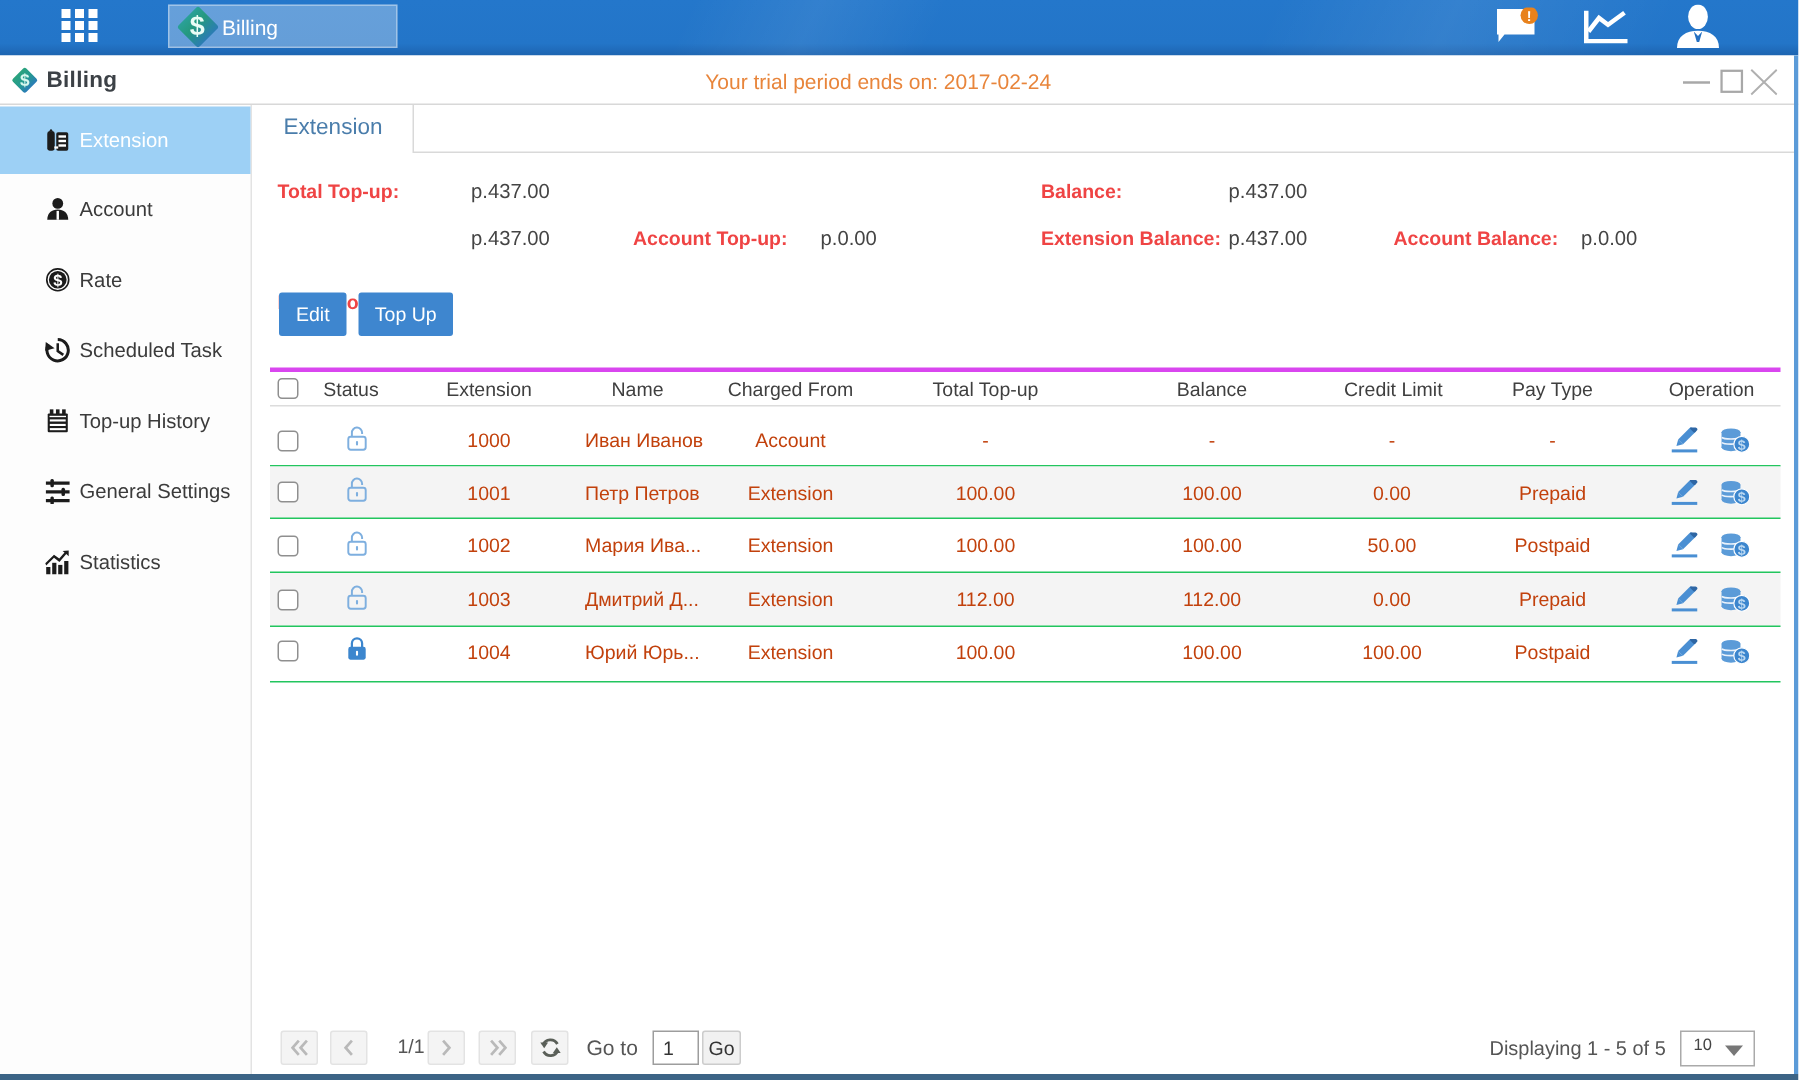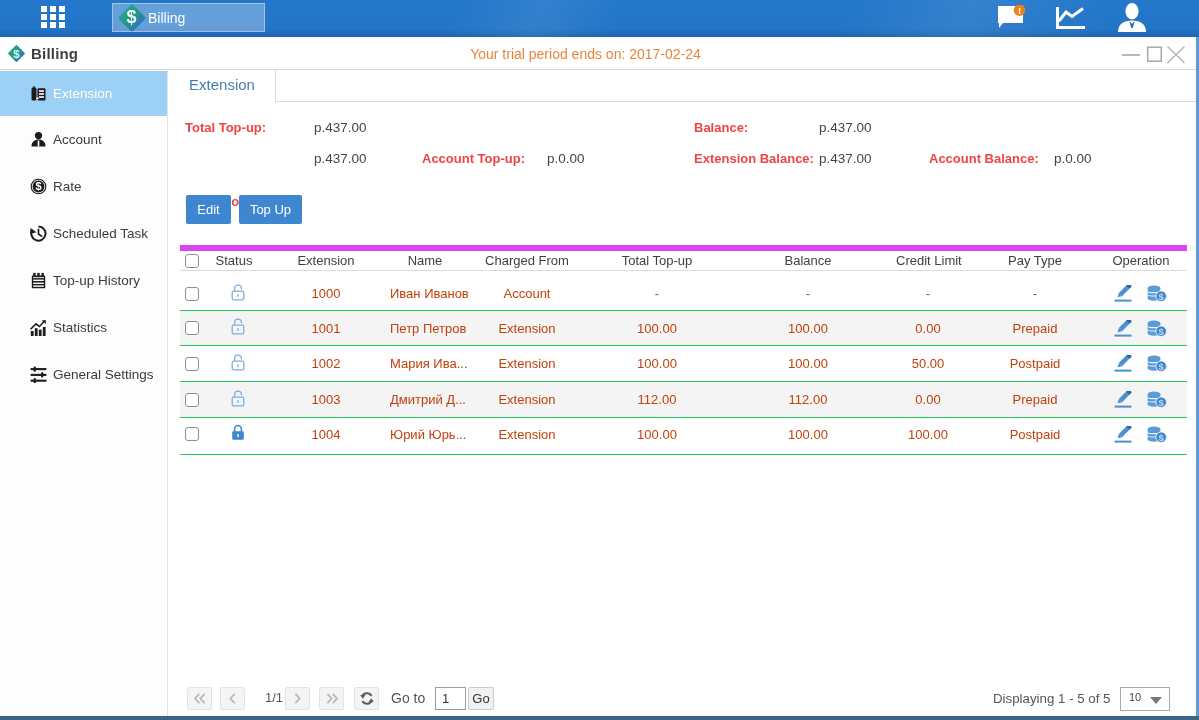--- a/index.html
+++ b/index.html
@@ -46,21 +46,21 @@
 .tabrow .rest { position:absolute; left:107px; right:0; top:0; height:32px; border-bottom:1px solid #d9d9d9; }
 
 .lbl { position:absolute; font-size:13px; font-weight:bold; color:#ef4444; white-space:nowrap; }
 .val { position:absolute; font-size:13.5px; color:#444; white-space:nowrap; }
 
 .btn { position:absolute; background:#3e86cf; color:#fff; font-size:13px; text-align:center; border-radius:2px; line-height:29px; height:29px; }
 
 
 .grid { position:absolute; left:11px; top:175px; width:1007px; }
 .grow { display:flex; align-items:center; }
-.ghead { height:26px; border-top:6px solid #d946ef; border-bottom:1px solid #dcdcdc; color:#3f3f3f; font-size:13px; }
+.ghead { height:26px; border-top:3px solid #d946ef; border-bottom:1px solid #dcdcdc; color:#3f3f3f; font-size:13px; }
 .gr { font-size:13px; color:#c2410c; border-bottom:1px solid #22c55e; }
 .gr.alt { background:#f4f4f4; }
 .gc { text-align:center; white-space:nowrap; flex:none; }
 .c1{width:26px; text-align:left;} .c2{width:56px;} .c3{width:128px;} .c4{width:70px;} .c5{width:134px;}
 .c6{width:126px;} .c7{width:176px;} .c8{width:64px;} .c9{width:150px;} .c10{width:62px;}
 .gc .lk { position:relative; left:4px; }
 .cbx { width:14px; height:14px; border:1px solid #8f8f8f; border-radius:3px; background:#fff; margin-left:5px; }
 .opwrap { display:flex; justify-content:center; align-items:center; gap:15px; position:relative; left:-1px; }
 
 
@@ -194,44 +194,44 @@
         <rect x="11.4" y="0.9" width="2.4" height="4" fill="#1c1c1c"></rect>
         <rect x="3" y="5.2" width="11" height="0.9" fill="#fff"></rect>
         <rect x="3.2" y="7.6" width="10.6" height="1.4" fill="#fff"></rect>
         <rect x="3.2" y="10.6" width="10.6" height="1.4" fill="#fff"></rect>
         <rect x="3.2" y="13.4" width="10.6" height="1.4" fill="#fff"></rect>
       </svg>
       <div class="mtxt">Top-up History</div>
     </div>
     <div class="mitem">
       <svg class="mico" viewBox="0 0 17 17">
-          <g fill="#1c1c1c">
-        <rect x="0.8" y="12" width="2.8" height="5"></rect>
-        <rect x="4.8" y="9.2" width="2.8" height="7.8"></rect>
-        <rect x="8.8" y="10.6" width="2.8" height="6.4"></rect>
-        <rect x="12.8" y="8" width="2.8" height="9"></rect>
-        <path d="M0.8 11 L6 5.9 L9.6 8.6 L14.2 3.4 L15.8 4.9 L15.8 1 L11.7 1.4 L13 2.4 L9.5 6.4 L6 3.8 L0.2 9.5 Z"></path>
-      </g>
-        </svg>
-      <div class="mtxt">Statistics</div>
-    </div>
-    <div class="mitem">
-      <svg class="mico" viewBox="0 0 17 17">
           <g stroke="#1c1c1c" stroke-width="2.1" fill="none">
         <path d="M0.6 3.1 L16.4 3.1"></path>
         <path d="M0.6 8.9 L16.4 8.9"></path>
         <path d="M0.6 14.7 L16.4 14.7"></path>
       </g>
           <g fill="#1c1c1c">
         <rect x="3.6" y="0.4" width="2.3" height="5.4" rx="1"></rect>
         <rect x="11.0" y="6.2" width="2.3" height="5.4" rx="1"></rect>
         <rect x="3.6" y="12.0" width="2.3" height="5.4" rx="1"></rect>
       </g>
         </svg>
       <div class="mtxt">General Settings</div>
+    </div>
+    <div class="mitem">
+      <svg class="mico" viewBox="0 0 17 17">
+          <g fill="#1c1c1c">
+        <rect x="0.8" y="12" width="2.8" height="5"></rect>
+        <rect x="4.8" y="9.2" width="2.8" height="7.8"></rect>
+        <rect x="8.8" y="10.6" width="2.8" height="6.4"></rect>
+        <rect x="12.8" y="8" width="2.8" height="9"></rect>
+        <path d="M0.8 11 L6 5.9 L9.6 8.6 L14.2 3.4 L15.8 4.9 L15.8 1 L11.7 1.4 L13 2.4 L9.5 6.4 L6 3.8 L0.2 9.5 Z"></path>
+      </g>
+        </svg>
+      <div class="mtxt">Statistics</div>
     </div>
   </div>
 
   <div class="content">
     <div class="tabrow">
         <div class="tab">Extension</div>
         <div class="rest"></div>
       </div>
 
     <div class="lbl" style="left:16px; top:50px;">Total Top-up:</div>

